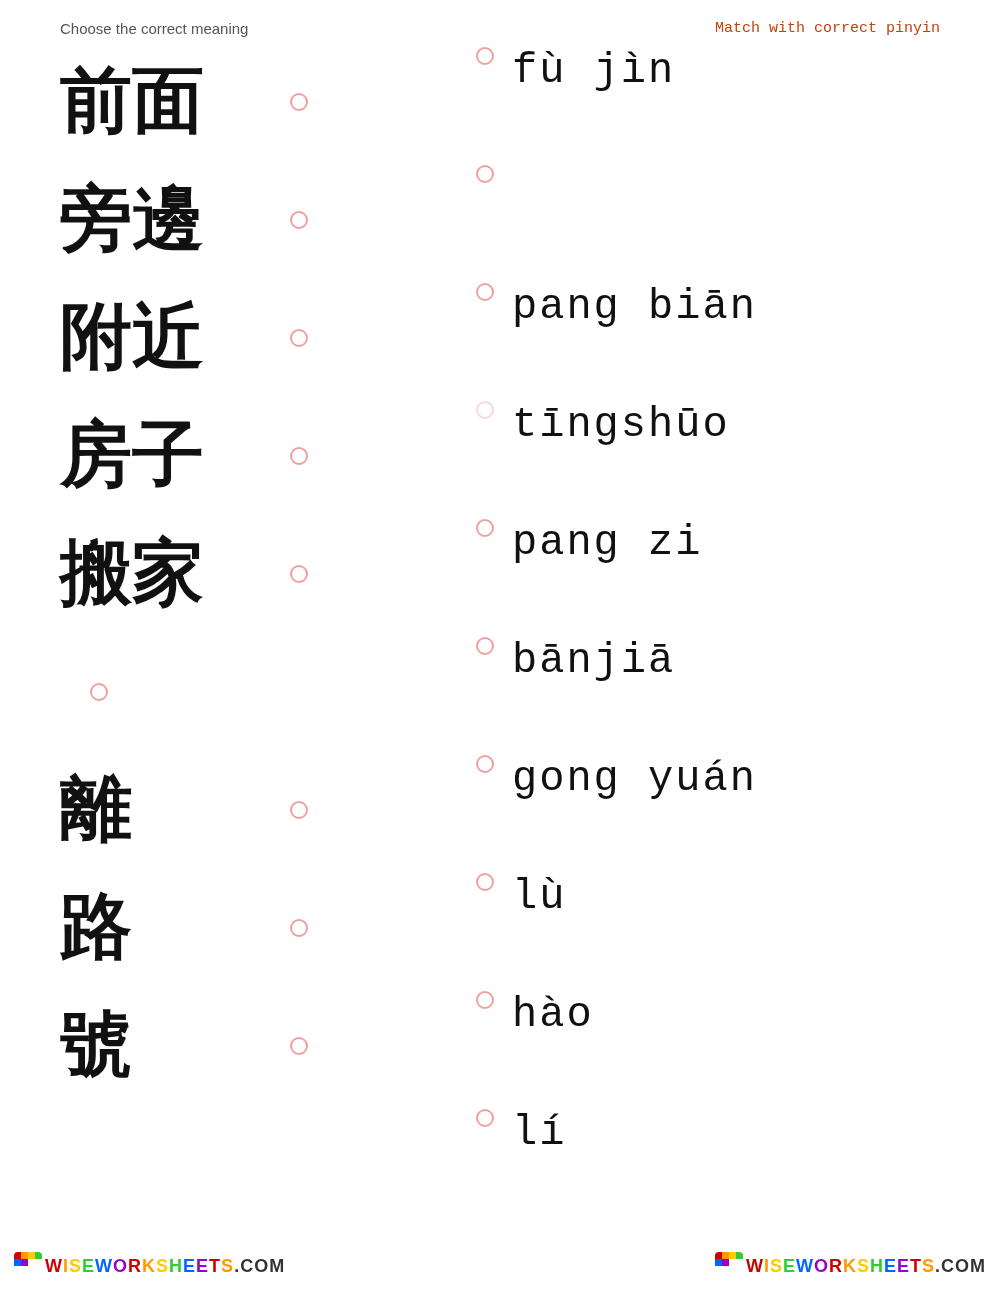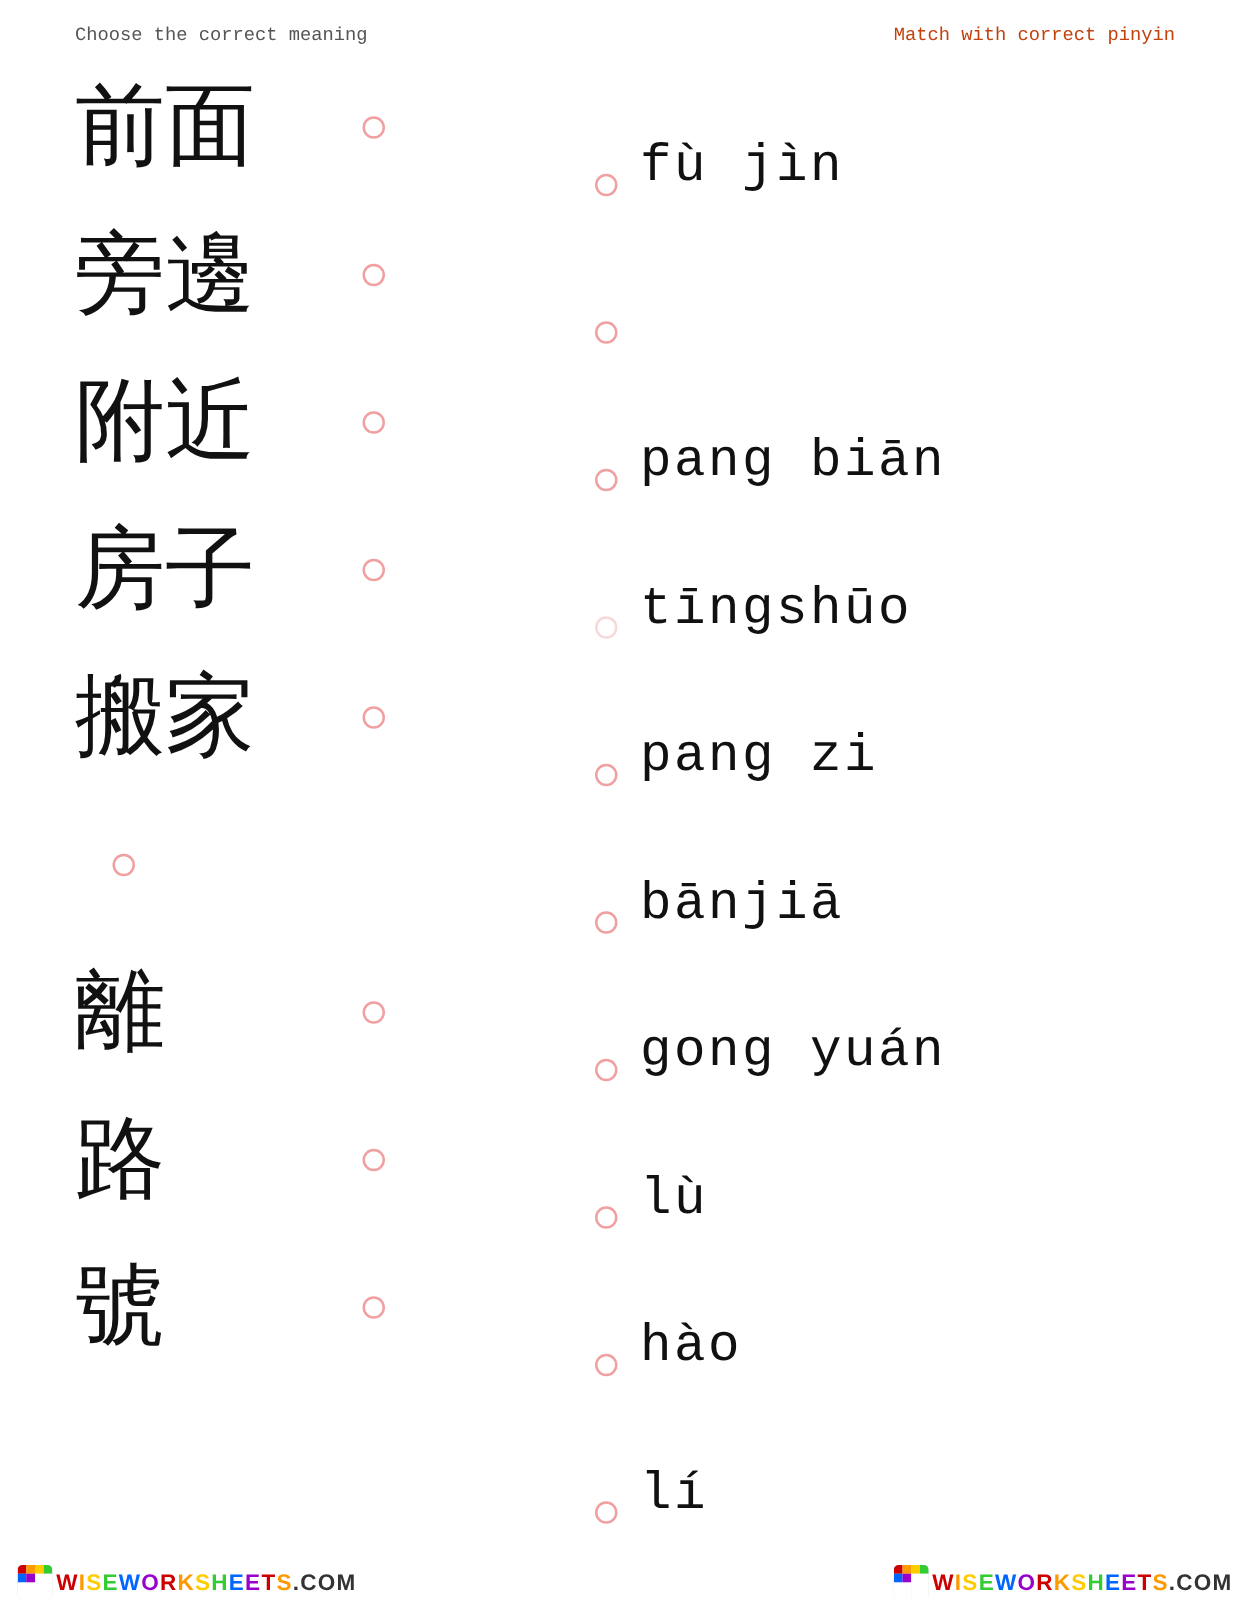--- a/index.html
+++ b/index.html
@@ -27,21 +27,21 @@
     .header-row {
       display: flex;
       justify-content: space-between;
       align-items: flex-start;
       margin-bottom: 10px;
     }
 
     .instruction-left {
       font-size: 15px;
       color: #555;
-      font-family: Liberation Mono, monospace;
+      font-family: Liberation Sans, sans-serif;
     }
 
     .instruction-right {
       font-size: 15px;
       color: #c2410c;
       font-family: 'Courier New', Courier, monospace;
     }
 
     .matching-area {
       display: flex;
@@ -64,40 +64,40 @@
 
     .left-item {
       display: flex;
       align-items: center;
       margin-bottom: 8px;
       min-height: 110px;
     }
 
     .chinese-char {
       font-size: 72px;
-      font-weight: normal;
+      font-weight: bold;
       color: #111;
       min-width: 200px;
       line-height: 1.1;
       font-family: serif;
     }
 
     .radio-dot-left {
       width: 18px;
       height: 18px;
       border-radius: 50%;
       border: 2px solid #f0a0a0;
       background: white;
       margin-left: 30px;
       flex-shrink: 0;
     }
 
     .right-item {
       display: flex;
-      align-items: flex-end;
+      align-items: flex-start;
       min-height: 110px;
       margin-bottom: 8px;
     }
 
     .radio-dot-right {
       width: 18px;
       height: 18px;
       border-radius: 50%;
       border: 2px solid #f0a0a0;
       background: white;

